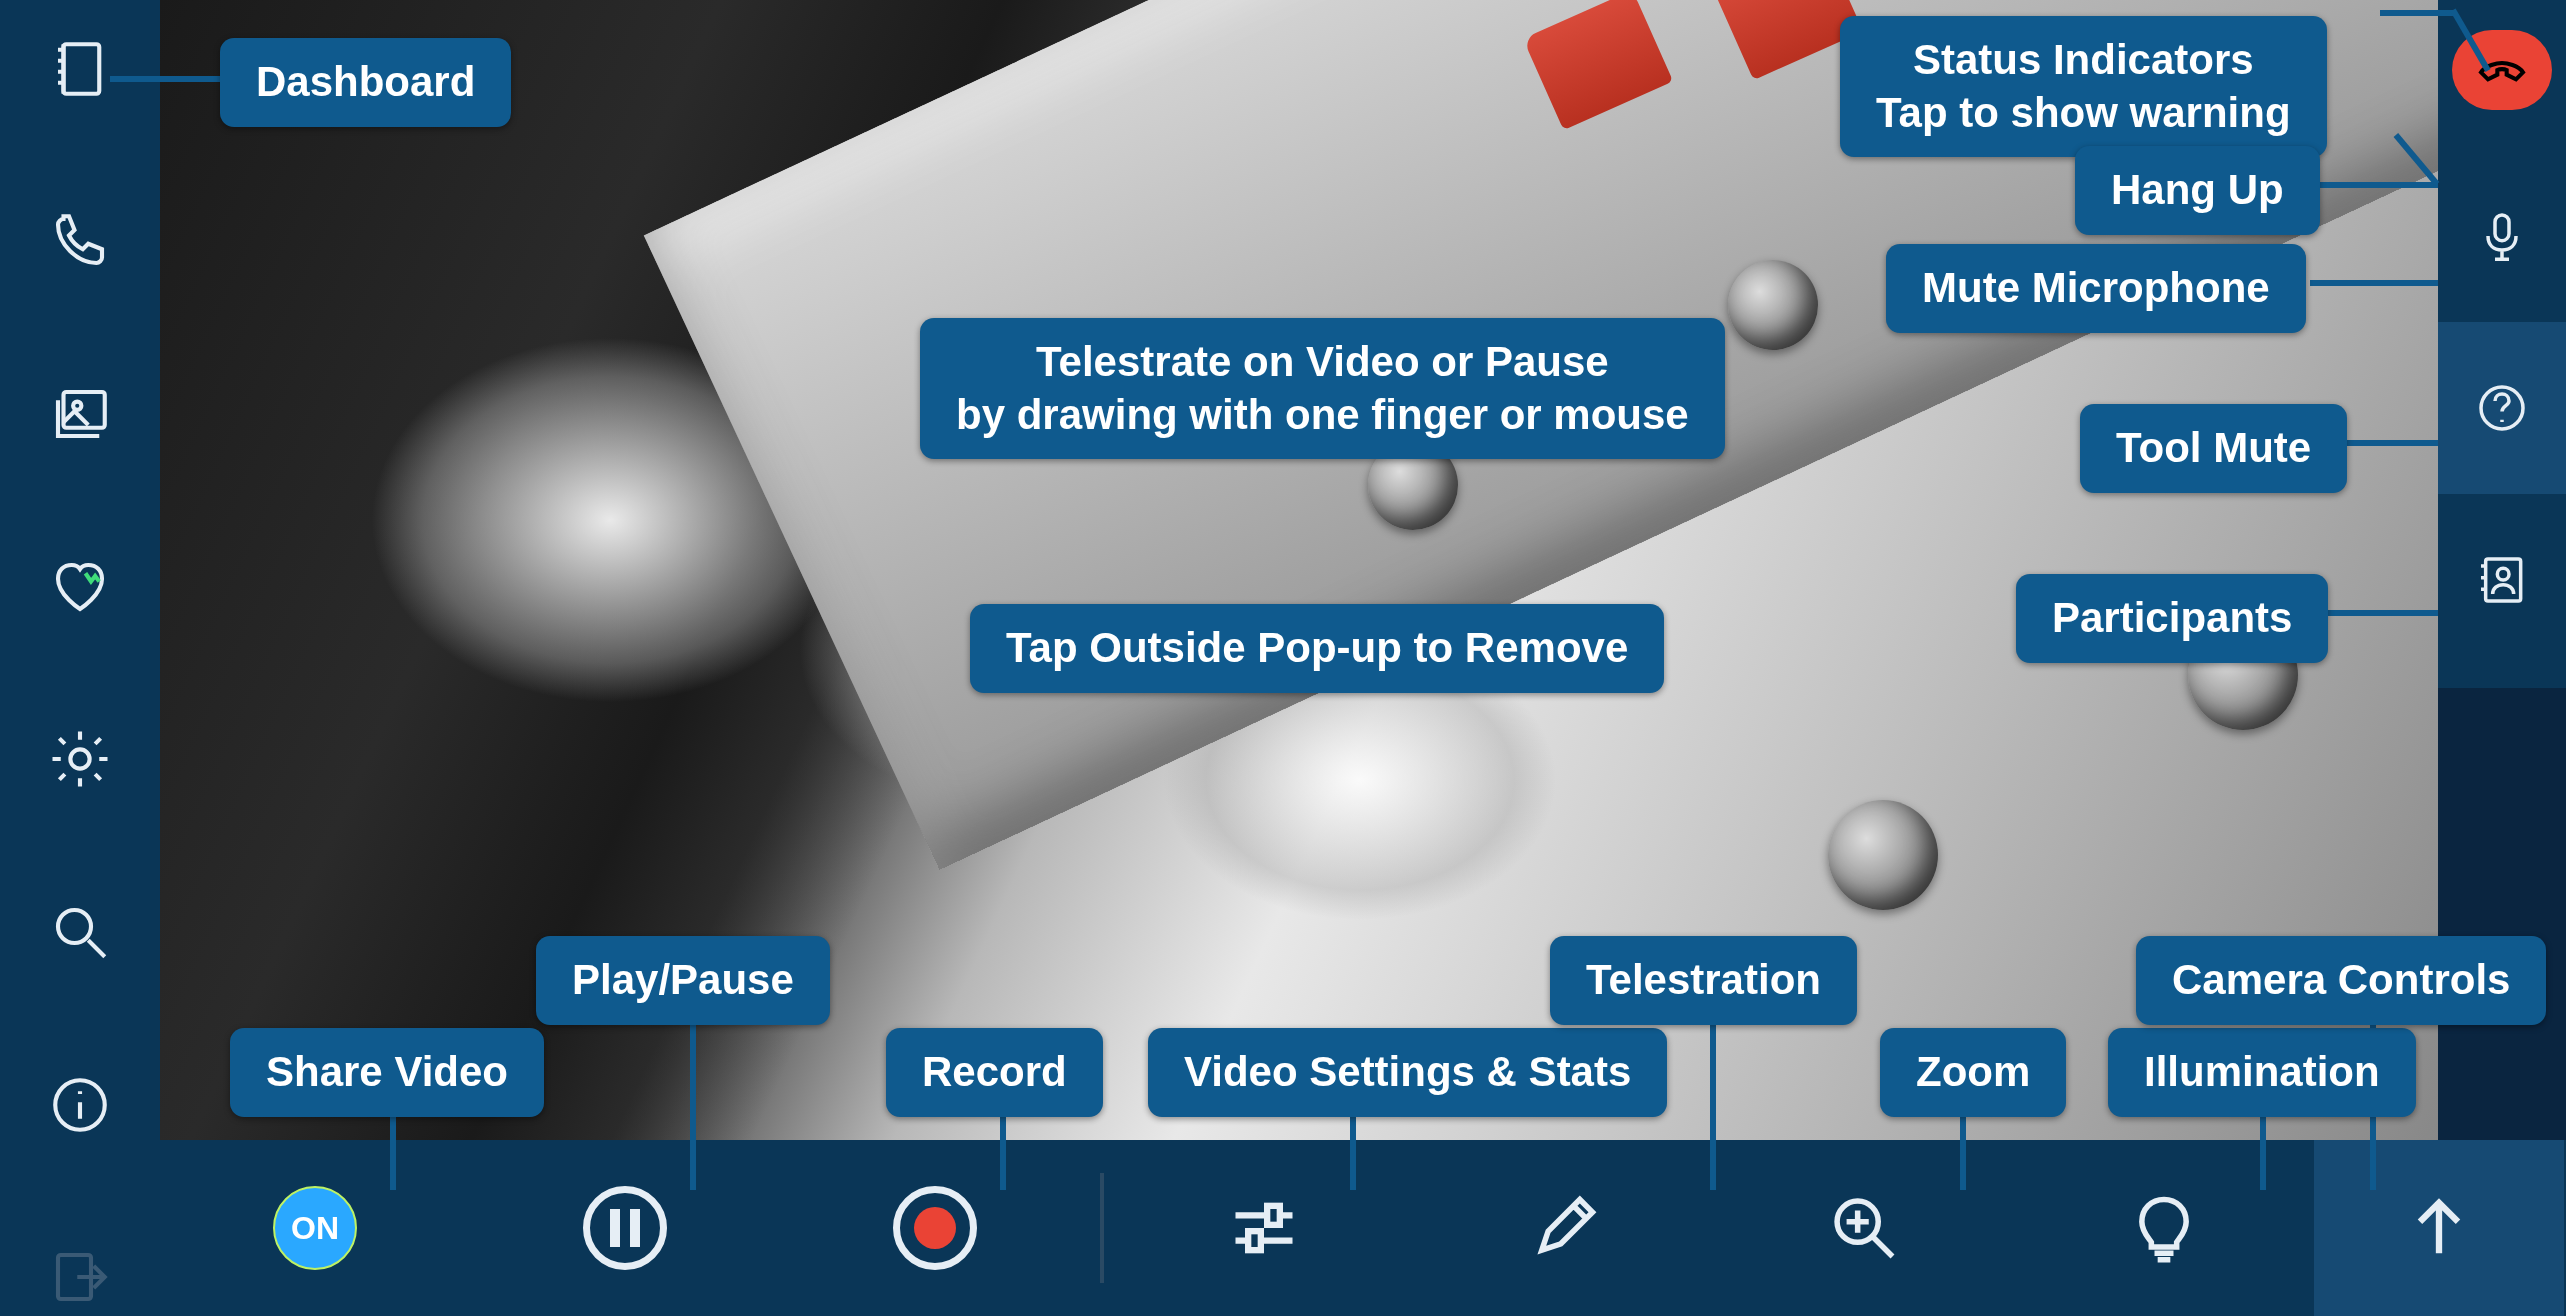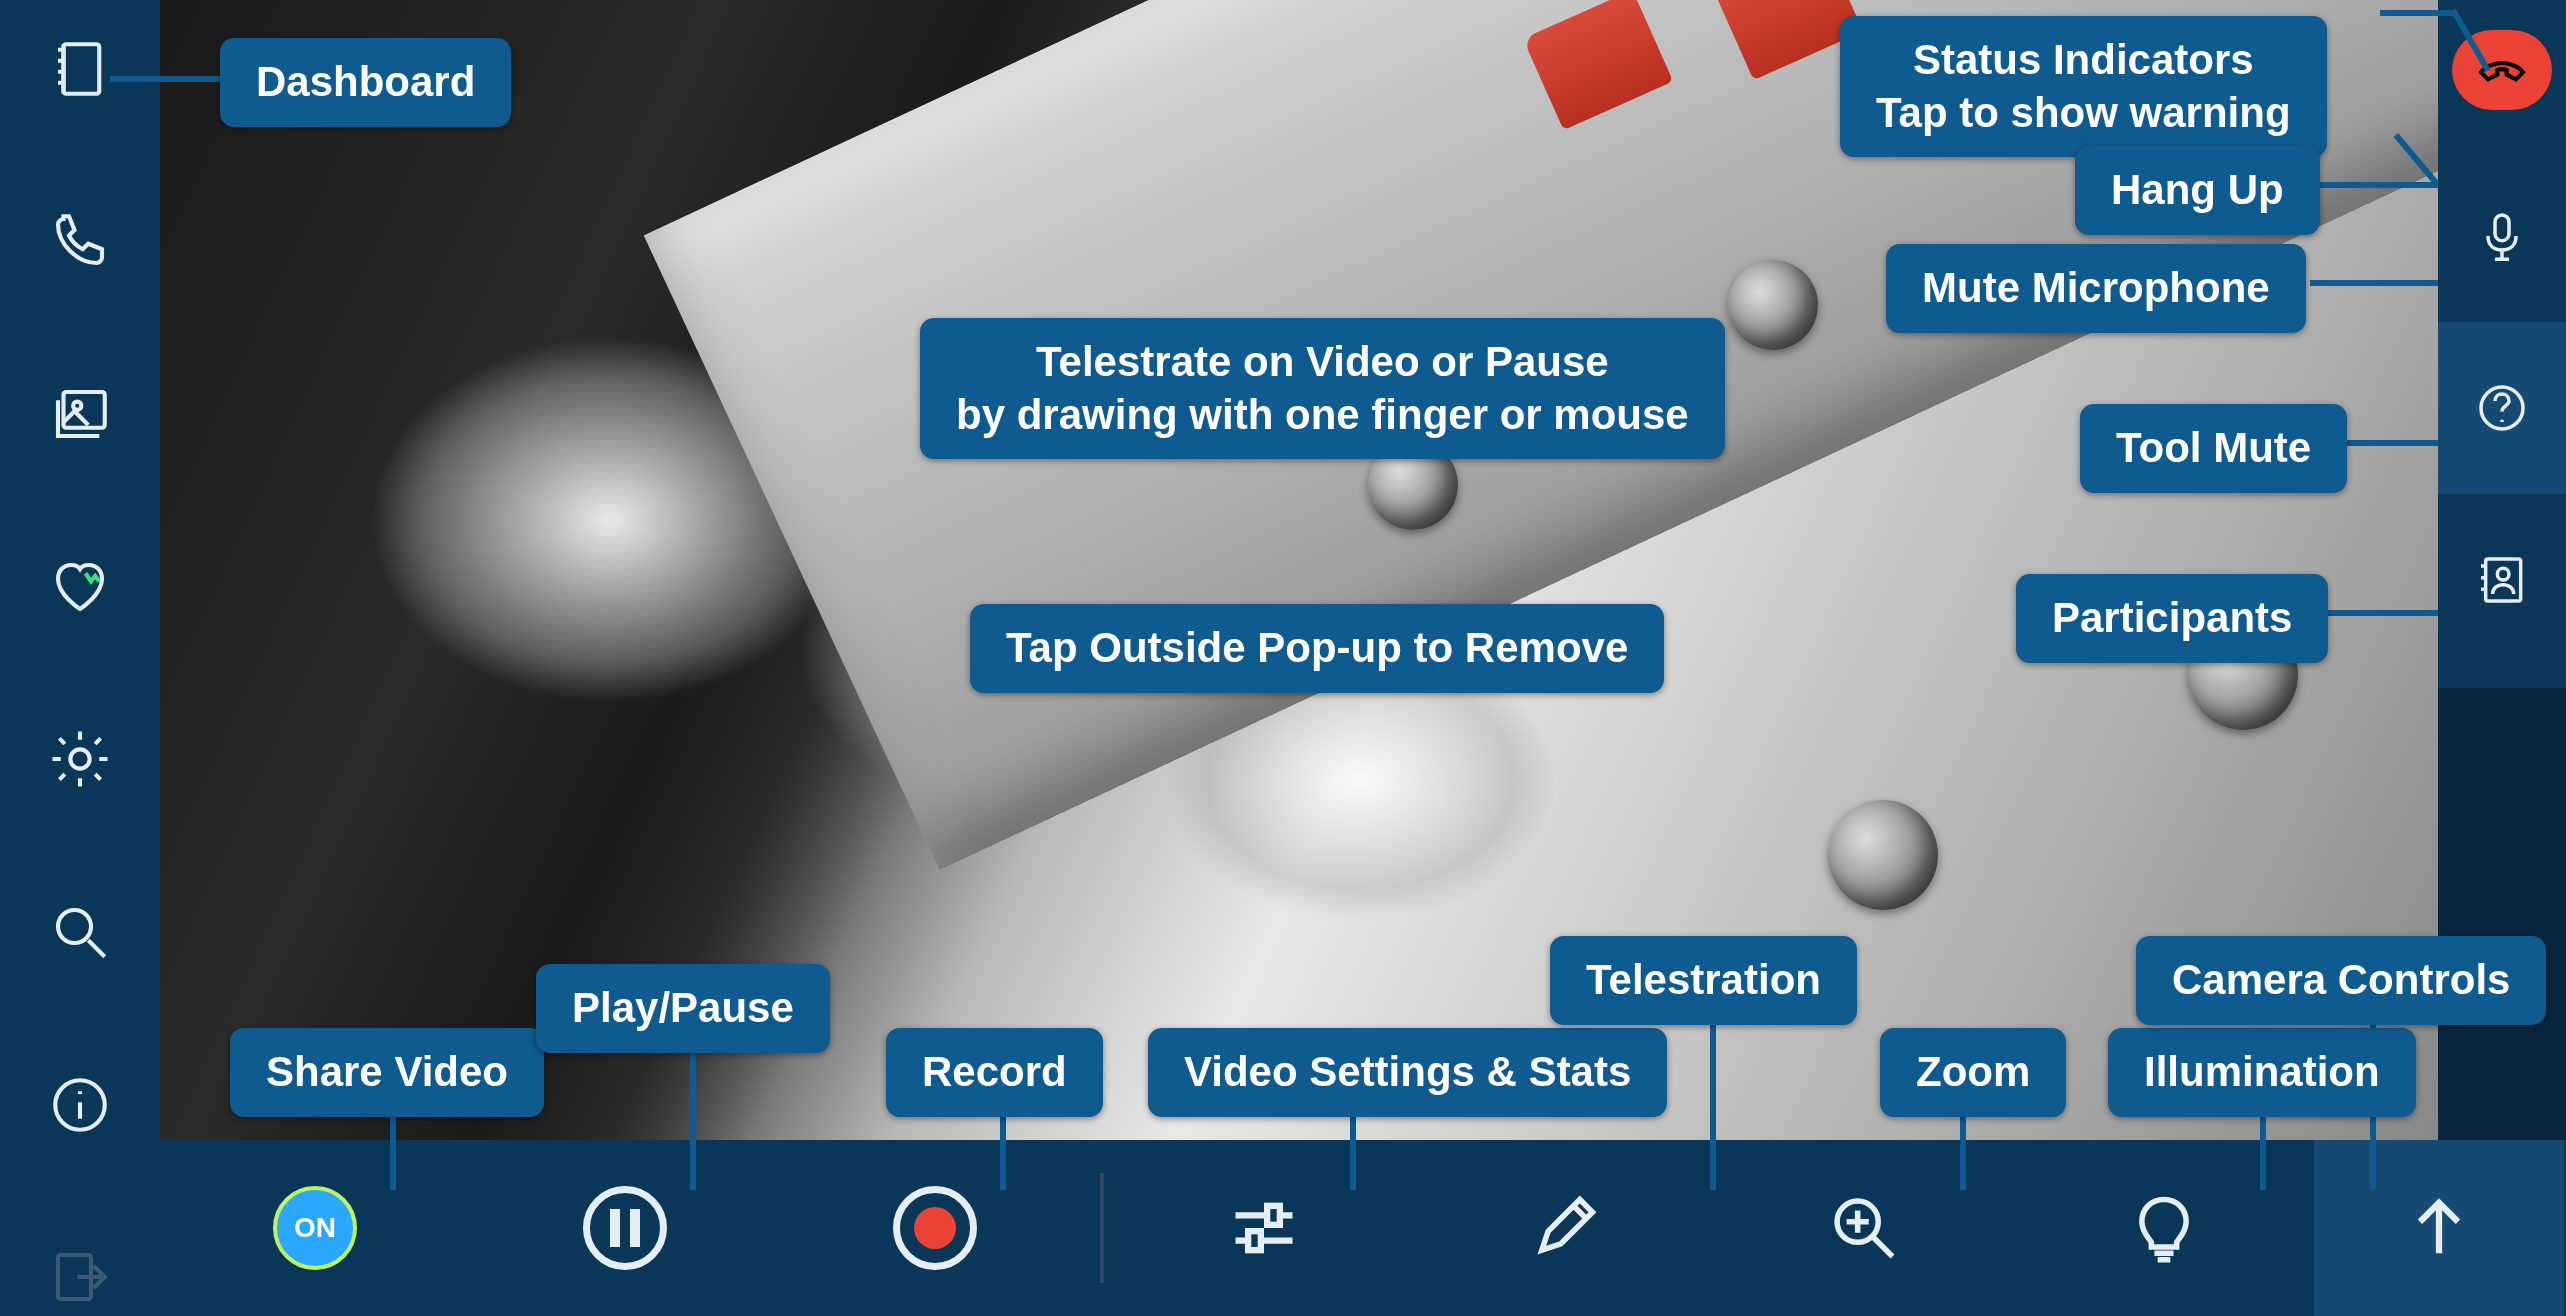--- a/index.html
+++ b/index.html
@@ -83,22 +83,22 @@
     width: 4px; height: 110px;
     background: #2a4a64;
     margin: 0 10px;
   }
   .bottom-bar svg { width: 76px; height: 76px; stroke: currentColor; }
   .on-pill {
     width: 84px; height: 84px;
     border-radius: 50%;
     background: #2aa8ff;
     display: flex; align-items: center; justify-content: center;
-    color: #fff; font-weight: bold; font-size: 28px;
-    border: 4px solid #bef264;
+    color: #fff; font-weight: bold; font-size: 32px;
+    border: 2px solid #bef264;
   }
   .pause-circ, .rec-circ {
     width: 84px; height: 84px;
     border-radius: 50%;
     border: 7px solid #e6eef5;
     display: flex; align-items: center; justify-content: center;
   }
   .pause-circ .bars { display: flex; gap: 10px; }
   .pause-circ .bars span { width: 10px; height: 38px; background: #e6eef5; }
   .rec-circ .dot { width: 42px; height: 42px; border-radius: 50%; background: #ea4335; }
@@ -332,21 +332,21 @@
   <div class="callout" style="left:2000px; top:574px;margin-left:16px;">Participants</div>
 
   <div class="callout" style="left:920px; top:318px;">Telestrate on Video or Pause
 by drawing with one finger or mouse</div>
   <div class="callout" style="left:954px; top:604px;margin-left:16px;">Tap Outside Pop-up to Remove</div>
 
   <div class="leader v" style="left:390px; top:1090px; height:100px;"></div>
   <div class="callout" style="left:230px; top:1028px;">Share Video</div>
 
   <div class="leader v" style="left:690px; top:1000px; height:190px;"></div>
-  <div class="callout" style="left:536px; top:964px;">Play/Pause</div>
+  <div class="callout" style="left:536px; top:936px;">Play/Pause</div>
 
   <div class="leader v" style="left:1000px; top:1090px; height:100px;"></div>
   <div class="callout" style="left:886px; top:1028px;">Record</div>
 
   <div class="leader v" style="left:1350px; top:1090px; height:100px;"></div>
   <div class="callout" style="left:1148px; top:1028px;">Video Settings &amp; Stats</div>
 
   <div class="leader v" style="left:1710px; top:1000px; height:190px;"></div>
   <div class="callout" style="left:1550px; top:936px;">Telestration</div>
 

